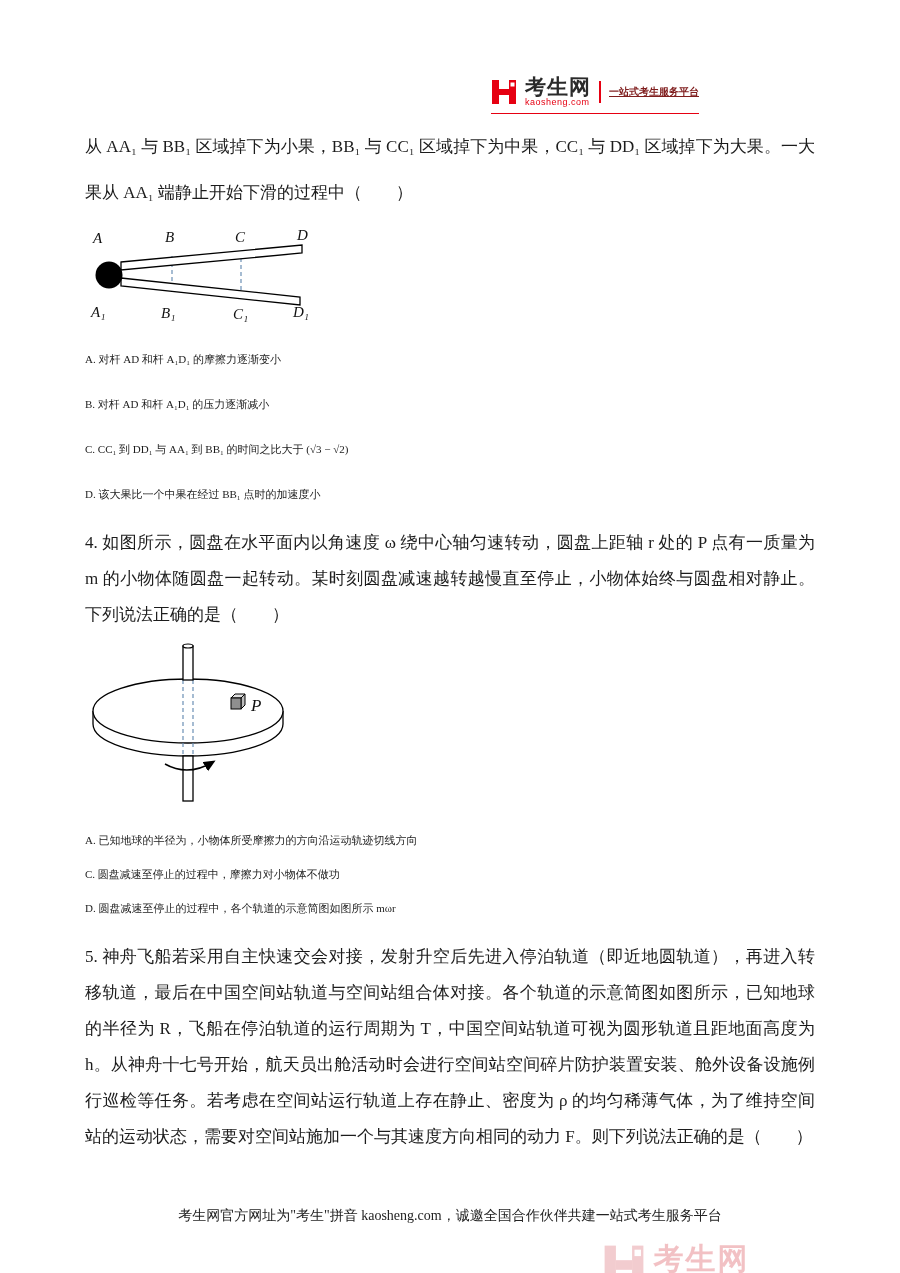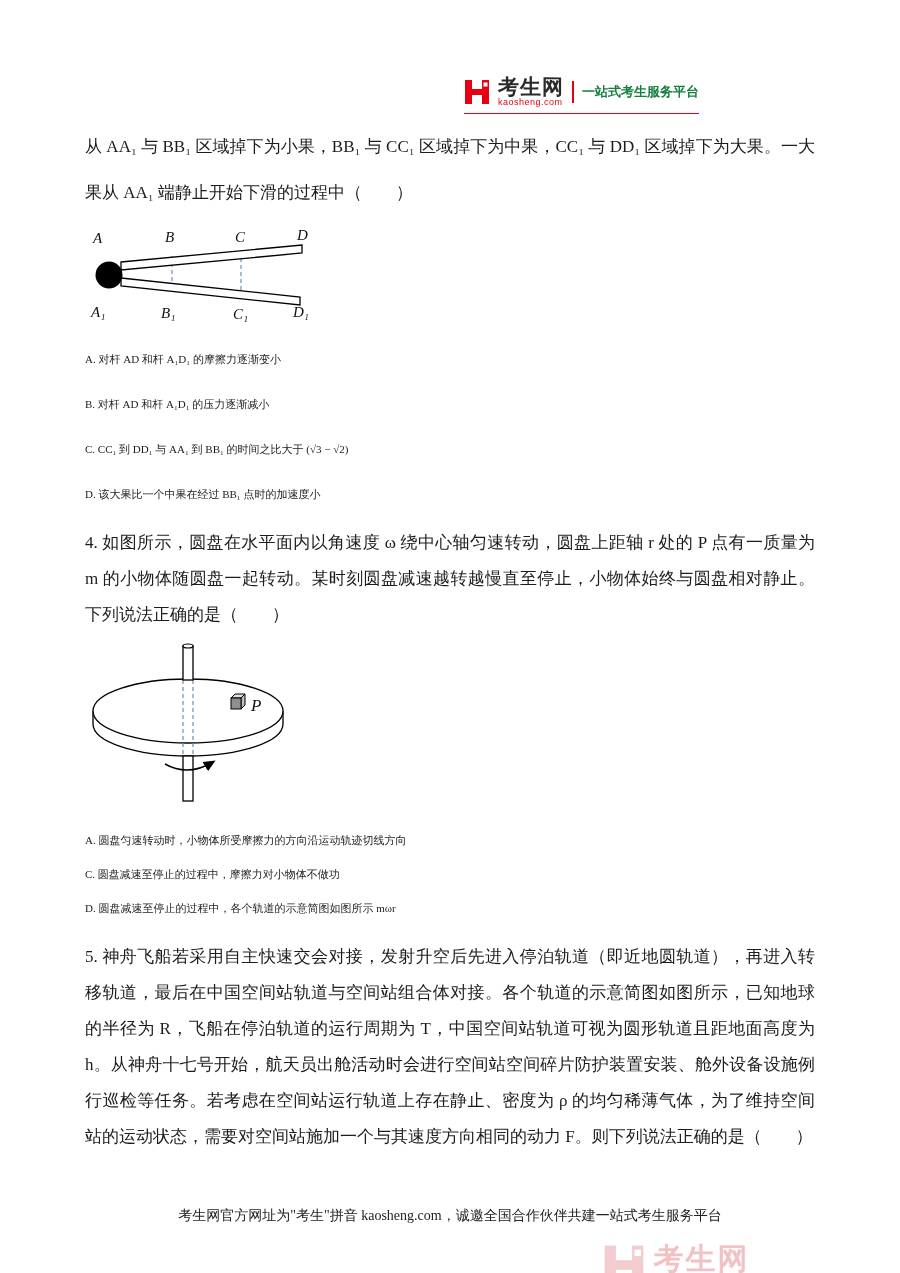--- a/index.html
+++ b/index.html
@@ -18,21 +18,21 @@
     position: absolute; top: 52px; right: 85px;
     display: flex; align-items: center; gap: 8px;
     border-bottom: 1px solid #e60012;
     padding-bottom: 6px;
   }
   .logo-icon { display: block; }
   .brand-col { display: flex; flex-direction: column; line-height: 1.05; }
   .brand-name { font-size: 21px; font-weight: bold; color: #2a2a2a; font-family: "Liberation Sans", sans-serif; letter-spacing: 1px; }
   .brand-domain { font-size: 9px; color: #e60012; font-family: "Liberation Sans", sans-serif; letter-spacing: .5px; }
   .logo-divider { width: 2px; height: 22px; background: #e60012; }
-  .brand-tagline { font-size: 13px; font-weight: bold; color: #15803d; font-family: "Liberation Sans", sans-serif; }
+  .brand-tagline { font-size: 10px; font-weight: bold; color: #7f1d1d; font-family: "Liberation Sans", sans-serif; text-decoration: underline; }
 
   
   .content { position: absolute; left: 85px; top: 100px; width: 730px; }
   p.stem {
     font-size: 17px; line-height: 36px;
     text-align: justify;
   }
   p.stem.q3-intro { line-height: 46px; }
   .options { margin-top: 4px; }
   .option { font-size: 11px; text-align: left; }
@@ -144,21 +144,21 @@
         <polygon points="146,59 150,55 160,55 156,59" fill="#e0e0e0" stroke="#000" stroke-width="1"></polygon>
         <polygon points="156,59 160,55 160,66 156,70" fill="#bdbdbd" stroke="#000" stroke-width="1"></polygon>
         <rect x="146" y="59" width="10" height="11" fill="#8f8f8f" stroke="#000" stroke-width="1"></rect>
         <text class="flbl-big" x="166" y="72">P</text>
 
         <path d="M80,125 Q103,138 128,123" fill="none" stroke="#000" stroke-width="1.5" marker-end="url(#arr)"></path>
       </svg>
     </div>
 
     <div class="options q4-options">
-      <p class="option">A. 圆盘匀速转动时，小物体所受摩擦力的方向沿运动轨迹切线方向</p>
+      <p class="option">A. 已知地球的半径为，小物体所受摩擦力的方向沿运动轨迹切线方向</p>
       <p class="option">C. 圆盘减速至停止的过程中，摩擦力对小物体不做功</p>
       <p class="option">D. 圆盘减速至停止的过程中，各个轨道的示意简图如图所示 mωr</p>
     </div>
 
     <p class="stem mt14">5. 神舟飞船若采用自主快速交会对接，发射升空后先进入停泊轨道（即近地圆轨道），再进入转移轨道，最后在中国空间站轨道与空间站组合体对接。各个轨道的示意简图如图所示，已知地球的半径为 R，飞船在停泊轨道的运行周期为 T，中国空间站轨道可视为圆形轨道且距地面高度为 h。从神舟十七号开始，航天员出舱活动时会进行空间站空间碎片防护装置安装、舱外设备设施例行巡检等任务。若考虑在空间站运行轨道上存在静止、密度为 ρ 的均匀稀薄气体，为了维持空间站的运动状态，需要对空间站施加一个与其速度方向相同的动力 F。则下列说法正确的是（　　）</p>
 
   </div>
 
   <div class="footer">考生网官方网址为"考生"拼音 kaosheng.com，诚邀全国合作伙伴共建一站式考生服务平台</div>
 

